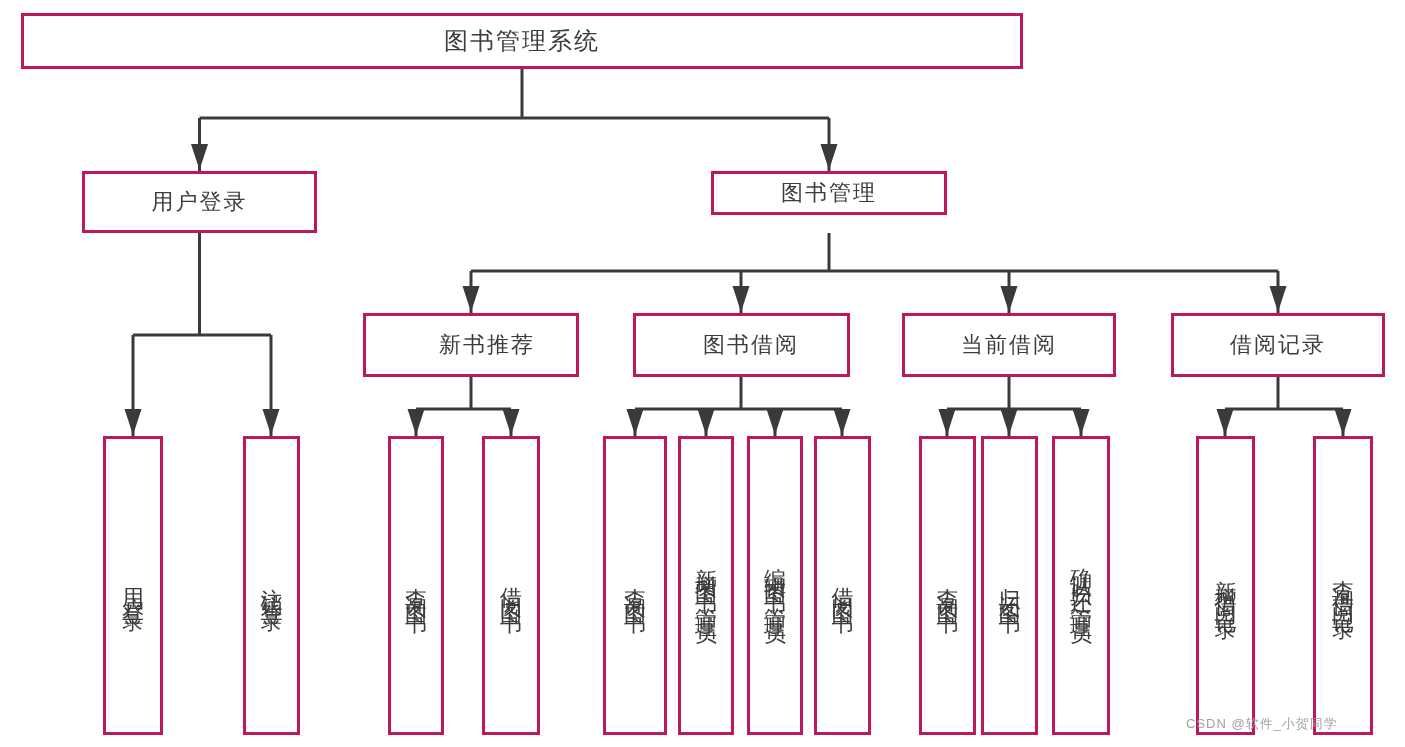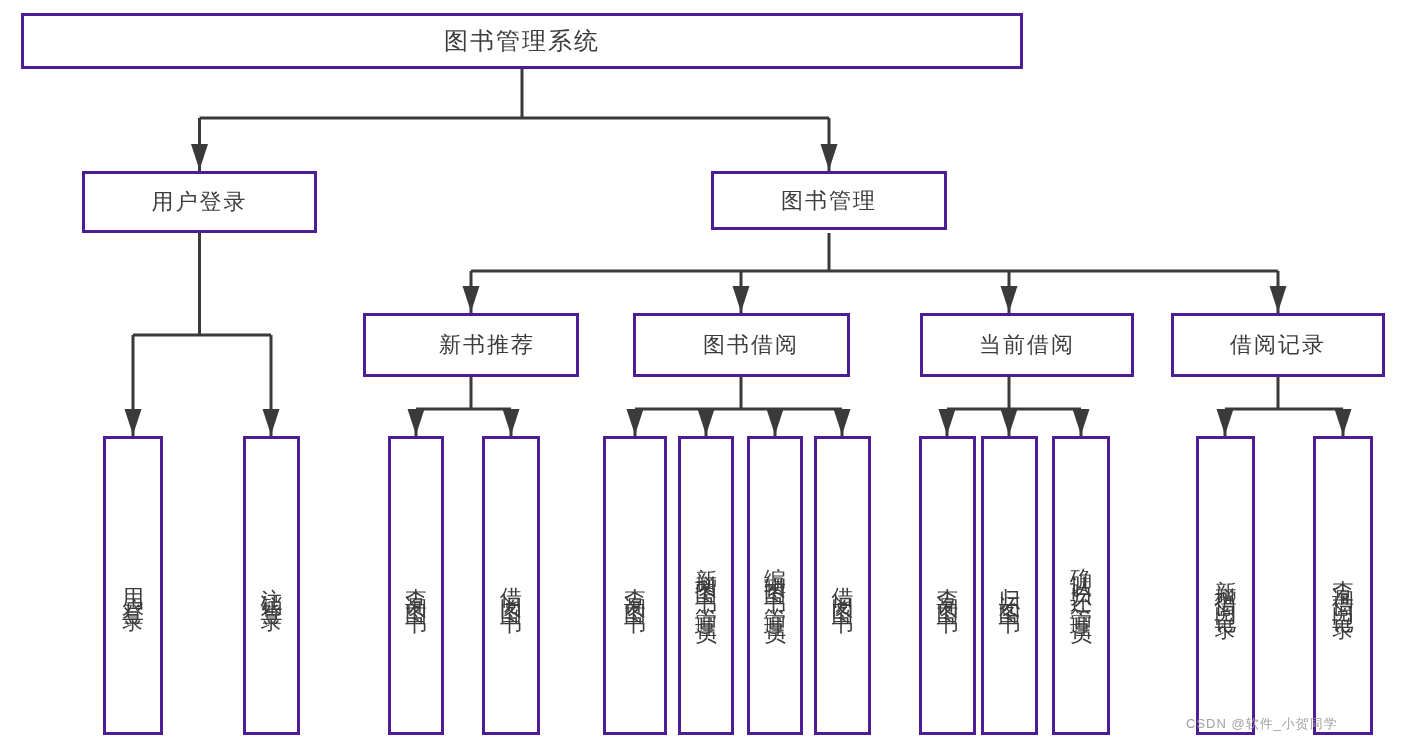--- a/index.html
+++ b/index.html
@@ -3,21 +3,21 @@
 <meta charset="utf-8">
 <style>
   html,body { margin:0; padding:0; background:#ffffff; }
   #stage {
     position:relative; width:1405px; height:747px; background:#ffffff;
     font-family:"Liberation Sans", sans-serif; overflow:hidden;
   }
   #wires { position:absolute; left:0; top:0; z-index:1; }
   .box {
     position:absolute; box-sizing:border-box; background:#ffffff;
-    border:3px solid #4c1d95; color:#3c3c3c; z-index:2;
+    border:3px solid #be185d; color:#3c3c3c; z-index:2;
     display:flex; align-items:center; justify-content:center;
   }
   .hlabel { font-size:22px; letter-spacing:2px; white-space:nowrap; }
   .root-label { font-size:24px; letter-spacing:2px; white-space:nowrap; }
   .leaf .vlabel {
     writing-mode:vertical-rl; text-orientation:mixed;
     font-size:22px; line-height:1; letter-spacing:8px;
   }
   .watermark {
     position:absolute; left:1186px; top:715px; z-index:3;
@@ -62,31 +62,31 @@
     </g>
   </svg>
 
   <div class="box" style="left:21px; top:13px; width:1002px; height:56px;">
     <span class="root-label">图书管理系统</span>
   </div>
 
   <div class="box" style="left:82px; top:171px; width:235px; height:62px;">
     <span class="hlabel">用户登录</span>
   </div>
-  <div class="box" style="left:711px; top:171px; width:236px; height:59px;">
+  <div class="box" style="left:711px; top:171px; width:236px; height:44px;">
     <span class="hlabel">图书管理</span>
   </div>
 
   <div class="box" style="left:363px; top:313px; width:216px; height:64px;padding-left:32px;">
     <span class="hlabel">新书推荐</span>
   </div>
   <div class="box" style="left:633px; top:313px; width:217px; height:64px;padding-left:19px;">
     <span class="hlabel">图书借阅</span>
   </div>
-  <div class="box" style="left:902px; top:313px; width:214px; height:64px;margin-left:18px;">
+  <div class="box" style="left:902px; top:313px; width:214px; height:64px;">
     <span class="hlabel">当前借阅</span>
   </div>
   <div class="box" style="left:1171px; top:313px; width:214px; height:64px;">
     <span class="hlabel">借阅记录</span>
   </div>
 
   <div class="box leaf" style="left:103px; top:436px; width:60px; height:299px;">
     <span class="vlabel">用户登录</span>
   </div>
   <div class="box leaf" style="left:243px; top:436px; width:57px; height:299px;">

